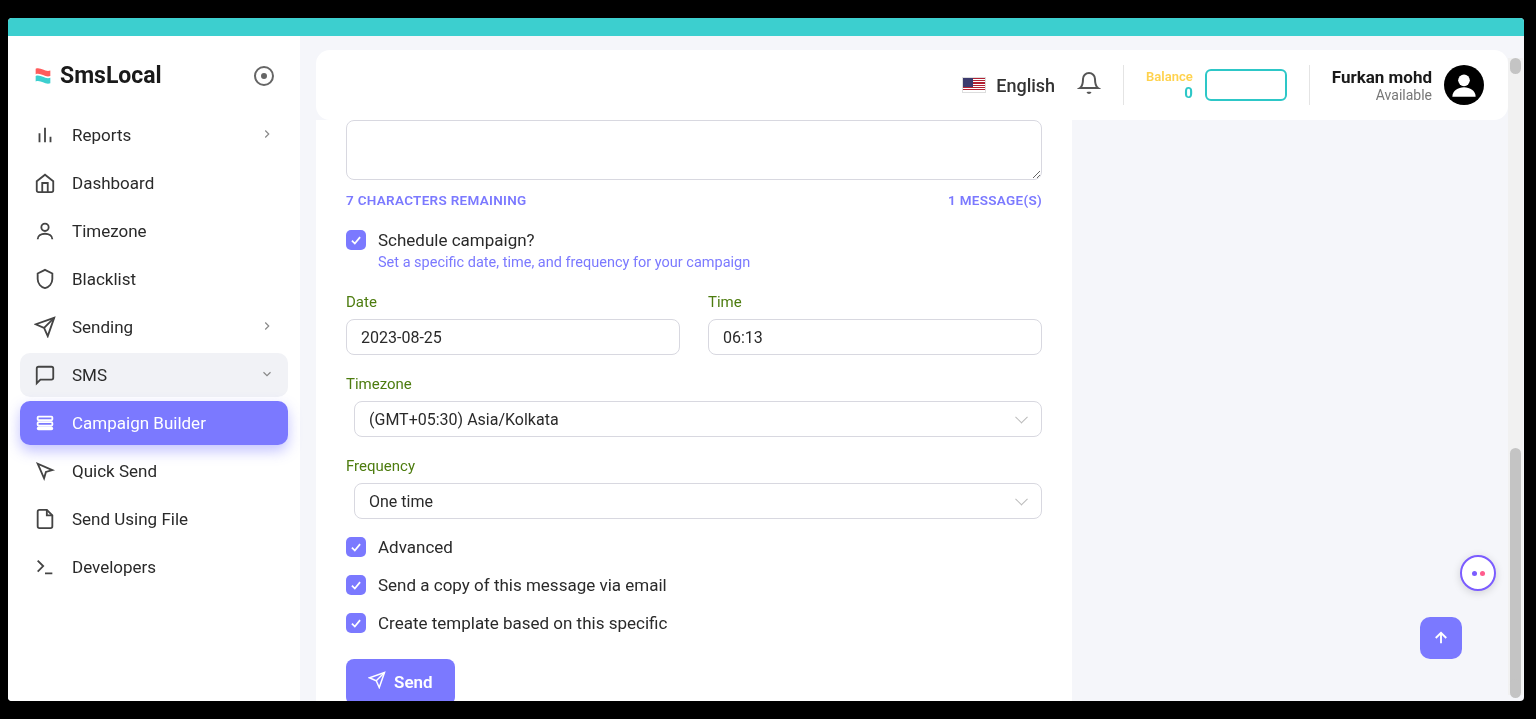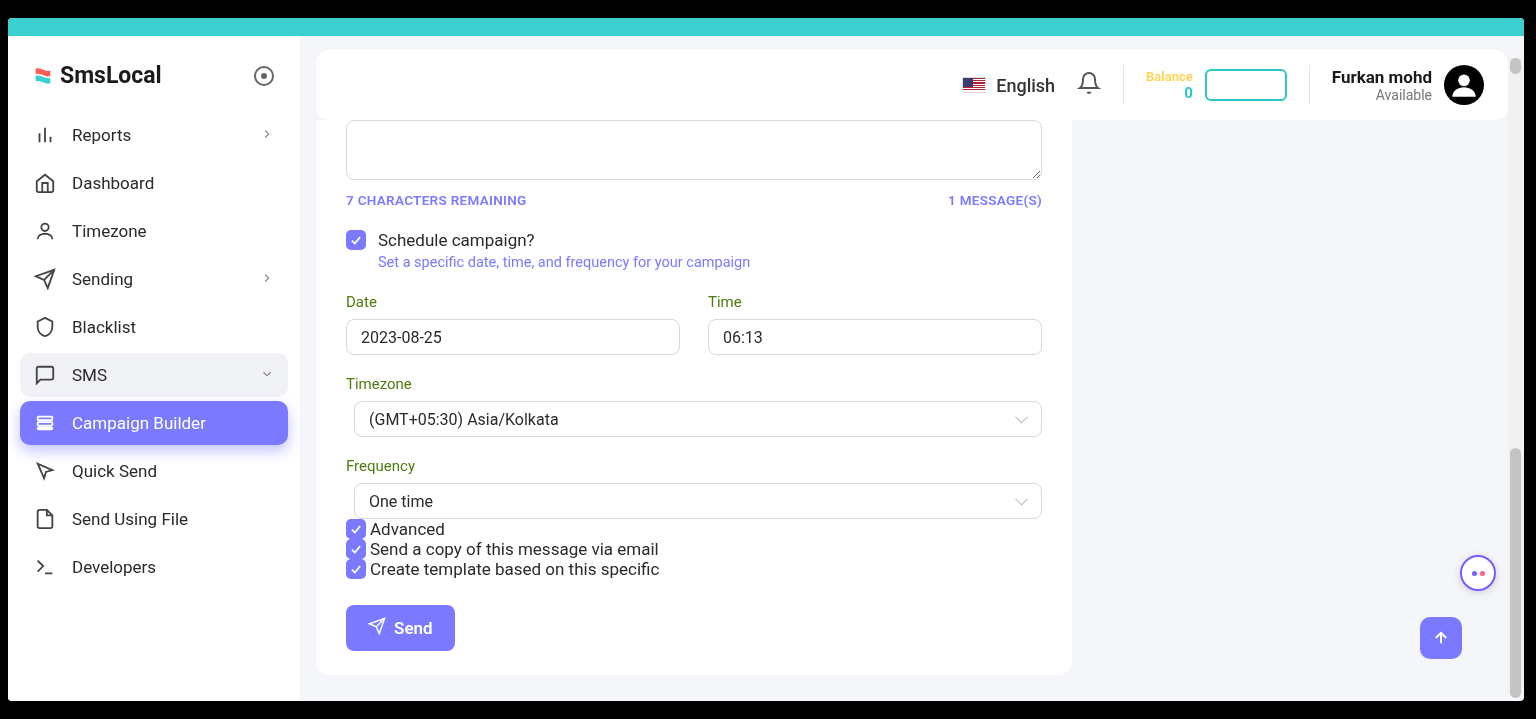--- a/index.html
+++ b/index.html
@@ -52,21 +52,21 @@
 .check { width: 20px; height: 20px; border-radius: 5px; background: #7b79ff; display: flex; align-items: center; justify-content: center; flex-shrink: 0; cursor: pointer; }
 .check svg { width: 14px; height: 14px; stroke: #fff; stroke-width: 3; fill: none; }
 .check-label { font-size: 17px; color: #2a2a2a; }
 .check-sub { font-size: 14.5px; color: #7b79ff; margin-top: 4px; margin-left: 32px; }
 .row2 { display: flex; gap: 28px; margin-top: 22px; }
 .field { flex: 1; }
 .field-label { font-size: 15px; color: #4d7c0f; margin-bottom: 8px; }
 .field-input { width: 100%; height: 36px; border: 1px solid #d8d8e0; border-radius: 8px; padding: 0 14px; font-size: 16px; color: #2a2a2a; background: #fff; }
 .select-wrap { position: relative; padding-left: 8px; }
 .select-wrap::after { content: ''; position: absolute; right: 16px; top: 50%; width: 8px; height: 8px; border-right: 1.5px solid #bbb; border-bottom: 1.5px solid #bbb; transform: translateY(-70%) rotate(45deg); pointer-events: none; }
-.check-simple { display: flex; align-items: center; gap: 4px; }
+.check-simple { display: flex; align-items: center; gap: 12px; margin-top: 18px; }
 .send-btn { margin-top: 26px; background: #7b79ff; color: #fff; border: none; border-radius: 8px; padding: 12px 22px; font-size: 17px; font-weight: 600; display: flex; align-items: center; gap: 8px; cursor: pointer; }
 
 
 .chat-widget { position: absolute; right: 28px; bottom: 110px; width: 36px; height: 36px; border-radius: 50%; background: #fff; border: 2px solid #7b5cff; display: flex; align-items: center; justify-content: center; cursor: pointer; box-shadow: 0 2px 8px rgba(0,0,0,0.15); }
 .chat-widget .dots { display: flex; gap: 3px; }
 .chat-widget .dot { width: 5px; height: 5px; border-radius: 50%; background: #7b5cff; }
 .chat-widget .dot:nth-child(2) { background: #ff5c8d; }
 .scroll-top { position: absolute; right: 62px; bottom: 42px; width: 42px; height: 42px; border-radius: 10px; background: #7b79ff; display: flex; align-items: center; justify-content: center; cursor: pointer; }
 .scrollbar-right { position: absolute; right: 1px; top: 40px; bottom: 6px; width: 15px; background: #f1f1f1; }
 .scrollbar-thumb { position: absolute; left: 2px; right: 2px; background: #c4c4c4; border-radius: 6px; }
@@ -121,39 +121,39 @@
       </div>
       <div class="nav-item">
         <span class="ico">
             <svg viewBox="0 0 24 24" fill="none" stroke="currentColor" stroke-width="2">
               <circle cx="12" cy="8" r="4"></circle>
               <path d="M4 21c0-4 4-6 8-6s8 2 8 6"></path>
             </svg>
           </span>
         <span>Timezone</span>
       </div>
+      <div class="nav-item">
+        <span class="ico">
+            <svg viewBox="0 0 24 24" fill="none" stroke="currentColor" stroke-width="2">
+              <path d="M12 2l8 4v6c0 5-3.5 9-8 10-4.5-1-8-5-8-10V6l8-4z"></path>
+            </svg>
+          </span>
+        <span>Blacklist</span>
+      </div>
       <div class="nav-item exp">
         <span class="ico">
             <svg viewBox="0 0 24 24" fill="none" stroke="currentColor" stroke-width="2">
               <line x1="22" y1="2" x2="11" y2="13"></line>
               <polygon points="22 2 15 22 11 13 2 9 22 2"></polygon>
             </svg>
           </span>
         <span>Sending</span>
         <span class="chev"><svg width="14" height="14" viewBox="0 0 24 24" fill="none" stroke="currentColor" stroke-width="2">
               <polyline points="9 18 15 12 9 6"></polyline>
             </svg></span>
-      </div>
-      <div class="nav-item">
-        <span class="ico">
-            <svg viewBox="0 0 24 24" fill="none" stroke="currentColor" stroke-width="2">
-              <path d="M12 2l8 4v6c0 5-3.5 9-8 10-4.5-1-8-5-8-10V6l8-4z"></path>
-            </svg>
-          </span>
-        <span>Blacklist</span>
       </div>
       <div class="nav-item exp sms-parent">
         <span class="ico">
             <svg viewBox="0 0 24 24" fill="none" stroke="currentColor" stroke-width="2">
               <path d="M21 15a2 2 0 01-2 2H7l-4 4V5a2 2 0 012-2h14a2 2 0 012 2z"></path>
             </svg>
           </span>
         <span>SMS</span>
         <span class="chev"><svg width="14" height="14" viewBox="0 0 24 24" fill="none" stroke="currentColor" stroke-width="2">
               <polyline points="6 9 12 15 18 9"></polyline>

